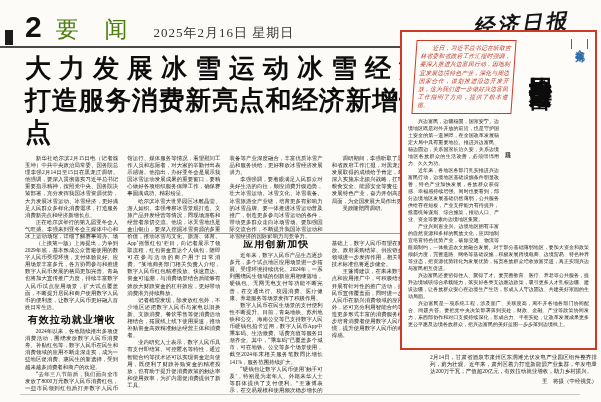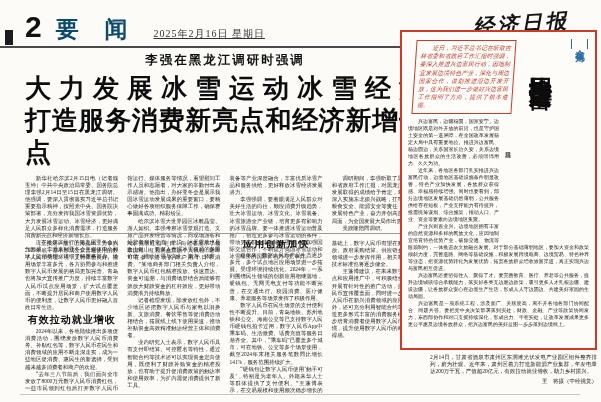--- a/index.html
+++ b/index.html
@@ -2,22 +2,22 @@
 <html><head>
 <meta charset="utf-8">
 <style>
   html,body{margin:0;padding:0;}
   body{width:601px;height:402px;background:#e9e8e4;font-family:"Liberation Serif","DejaVu Serif",serif;}
   .page{position:absolute;left:0;top:0;width:601px;height:402px;background:#fcfbf8;overflow:hidden;}
   .corner-mark{position:absolute;left:5px;top:30px;width:8px;height:15px;background:#1c1c1c;}
   
   .header-left{position:absolute;left:25px;top:10px;display:flex;align-items:baseline;}
   .page-num{font-size:30px;font-weight:bold;font-family:"Liberation Sans","DejaVu Sans",sans-serif;color:#111;}
-  .section-title{font-size:23px;font-weight:bold;margin-left:14px;letter-spacing:10px;color:#0c4a6e;}
-  .edition-date{font-size:10px;color:#333;margin-left:16px;letter-spacing:1px;text-decoration:underline;}
+  .section-title{font-size:23px;font-weight:normal;margin-left:14px;letter-spacing:10px;color:#4d7c0f;}
+  .edition-date{font-size:13px;color:#333;margin-left:16px;letter-spacing:1px;}
   .header-rule{position:absolute;left:0;top:46px;width:430px;height:2px;background:#4a4a4a;}
   .masthead{position:absolute;right:32px;top:10px;font-size:21px;font-weight:bold;font-style:italic;letter-spacing:3px;transform:rotate(-4deg);color:#141414;}
   
   .lead{position:absolute;left:25px;top:52px;width:400px;}
   .kicker{font-size:12.5px;font-weight:bold;text-align:center;letter-spacing:2px;color:#111;margin-bottom:3px;}
   .hl{font-family:"Liberation Sans","DejaVu Sans",sans-serif;font-weight:900;font-size:26px;line-height:32px;color:#0d0d0d;text-align:justify;text-align-last:justify;text-justify:distribute;}
   .lead-body{margin-top:7px;height:88px;column-count:4;column-gap:9px;column-fill:auto;font-size:5.4px;line-height:7.1px;text-align:justify;color:#222;overflow:hidden;}
   .lead-body p,.cont-body p,.box-body p{margin:0;text-indent:2em;}
   .divider{position:absolute;left:25px;top:233px;width:400px;height:1px;background:#9a9a96;}
   
@@ -45,21 +45,20 @@
 
   <div class="header-left">
     <span class="page-num">2</span>
     <span class="section-title">要 闻</span>
     <span class="edition-date">2025年2月16日 星期日</span>
   </div>
   <div class="header-rule"></div>
   <div class="masthead">经济日报</div>
 
   <div class="lead">
-    <div class="kicker">李强在黑龙江调研时强调</div>
     <div class="hl">大力发展冰雪运动冰雪经济</div>
     <div class="hl">打造服务消费新亮点和经济新增长点</div>
     <div class="lead-body">
       <p>新华社哈尔滨2月15日电（记者魏玉坤）中共中央政治局常委、国务院总理李强2月14日至15日在黑龙江调研。他强调，要深入贯彻落实习近平总书记重要指示精神，按照党中央、国务院决策部署，充分发挥我国冰雪资源优势，大力发展冰雪运动、冰雪经济，更好满足人民群众多样化消费需求，打造服务消费新亮点和经济新增长点。</p>
       <p>正在哈尔滨举行的第九届亚冬会人气旺盛。李强来到亚冬会主媒体中心和冰上运动场馆，详细了解赛事筹办、场馆运行、媒体服务等情况，看望慰问工作人员和志愿者，对大家的辛勤付出表示感谢。他指出，办好亚冬会是展示我国冰雪运动发展成果的重要窗口，要精心做好各项组织服务保障工作，确保赛事圆满成功、精彩纷呈。</p>
       <p>哈尔滨冰雪大世界园区冰雕晶莹、游人如织。李强考察冰雪景观打造、文旅产品开发经营等情况，同现场游客和经营者亲切交流。他说，冰天雪地也是金山银山，要深入挖掘冰雪资源的多重价值，推动冰雪与文化、旅游、体育、装备等产业深度融合，丰富优质冰雪产品和服务供给，更好释放冰雪经济发展潜力。</p>
       <p>李强强调，要着眼满足人民群众对美好生活的向往，顺应消费升级趋势，壮大冰雪运动、冰雪文化、冰雪装备、冰雪旅游全产业链，培育更多有影响力的冰雪品牌。要一体推进冰雪运动普及推广，创造更多参与冰雪运动的条件，带动更多群众走向冰场雪场。要加强国际交流合作，不断提升我国冰雪运动和冰雪经济的国际影响力与竞争力。</p>
       <p>调研期间，李强听取了黑龙江省委和省政府工作汇报，对黑龙江经济社会发展取得的成绩给予肯定，希望黑龙江深入实施东北振兴战略，扛牢维护国家粮食安全、能源安全等责任，因地制宜发展特色产业，奋力开创高质量发展新局面，为全国发展大局作出更大贡献。</p>
       <p>吴政隆陪同调研。</p>
     </div>

